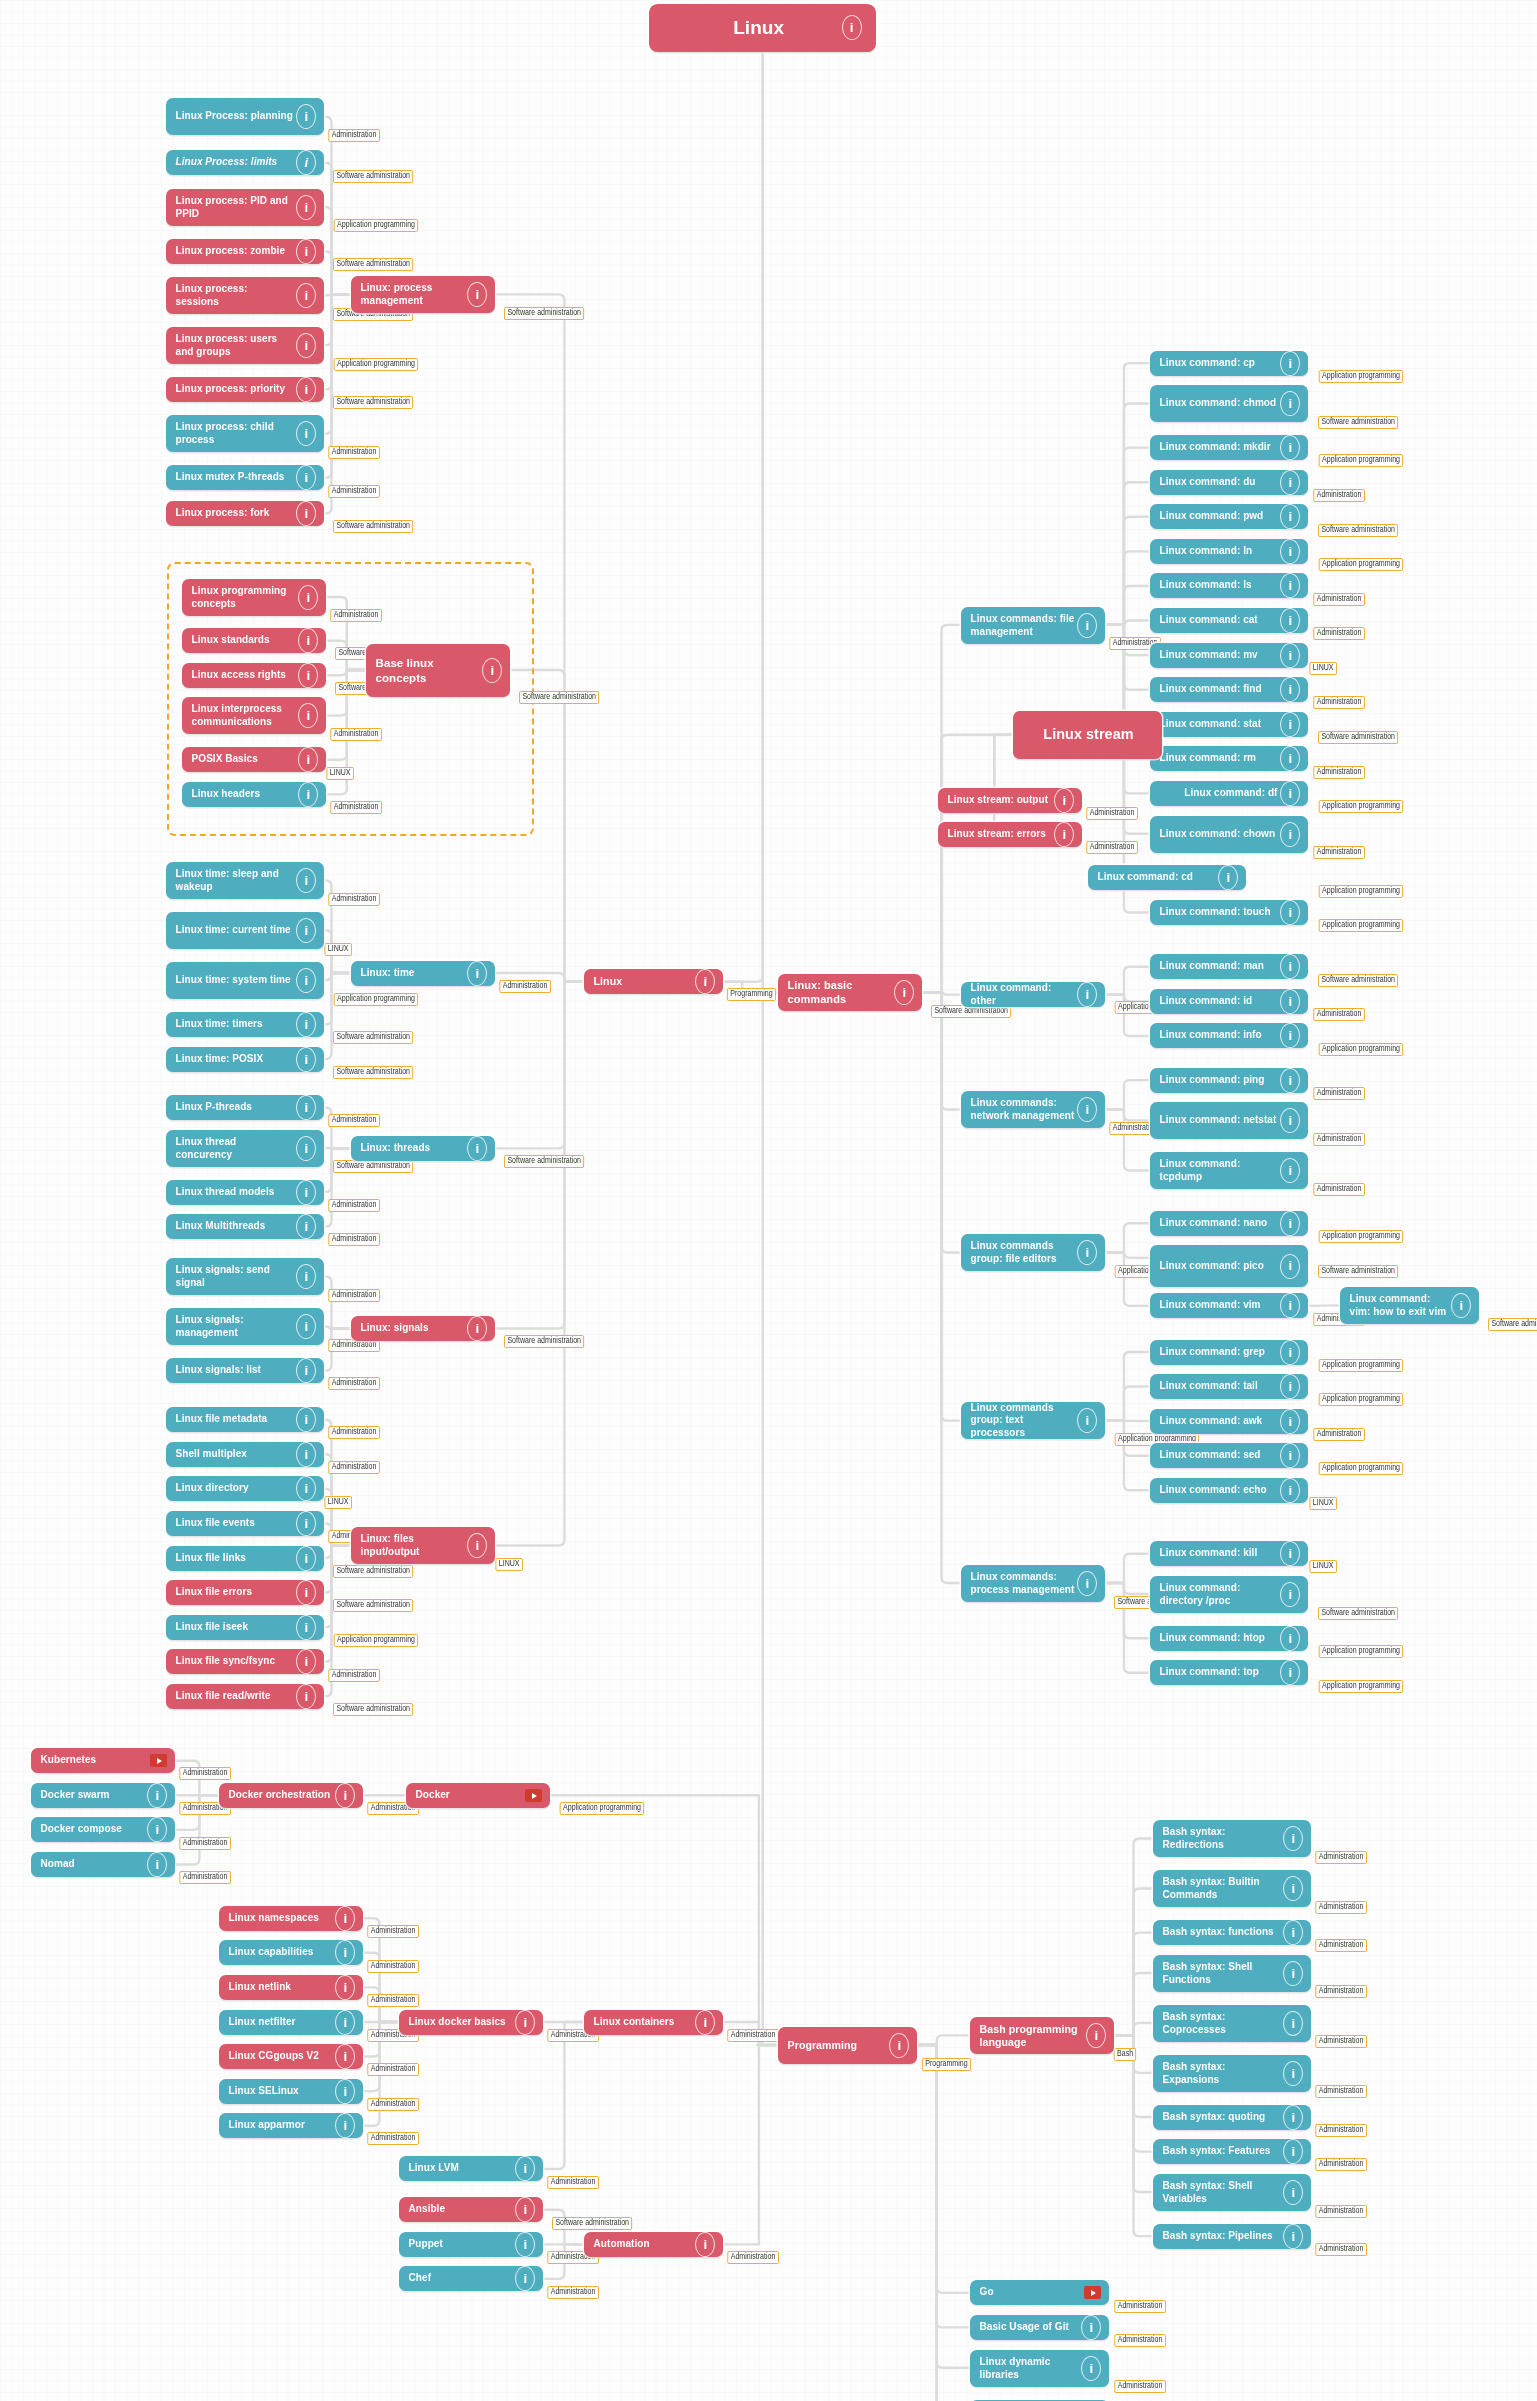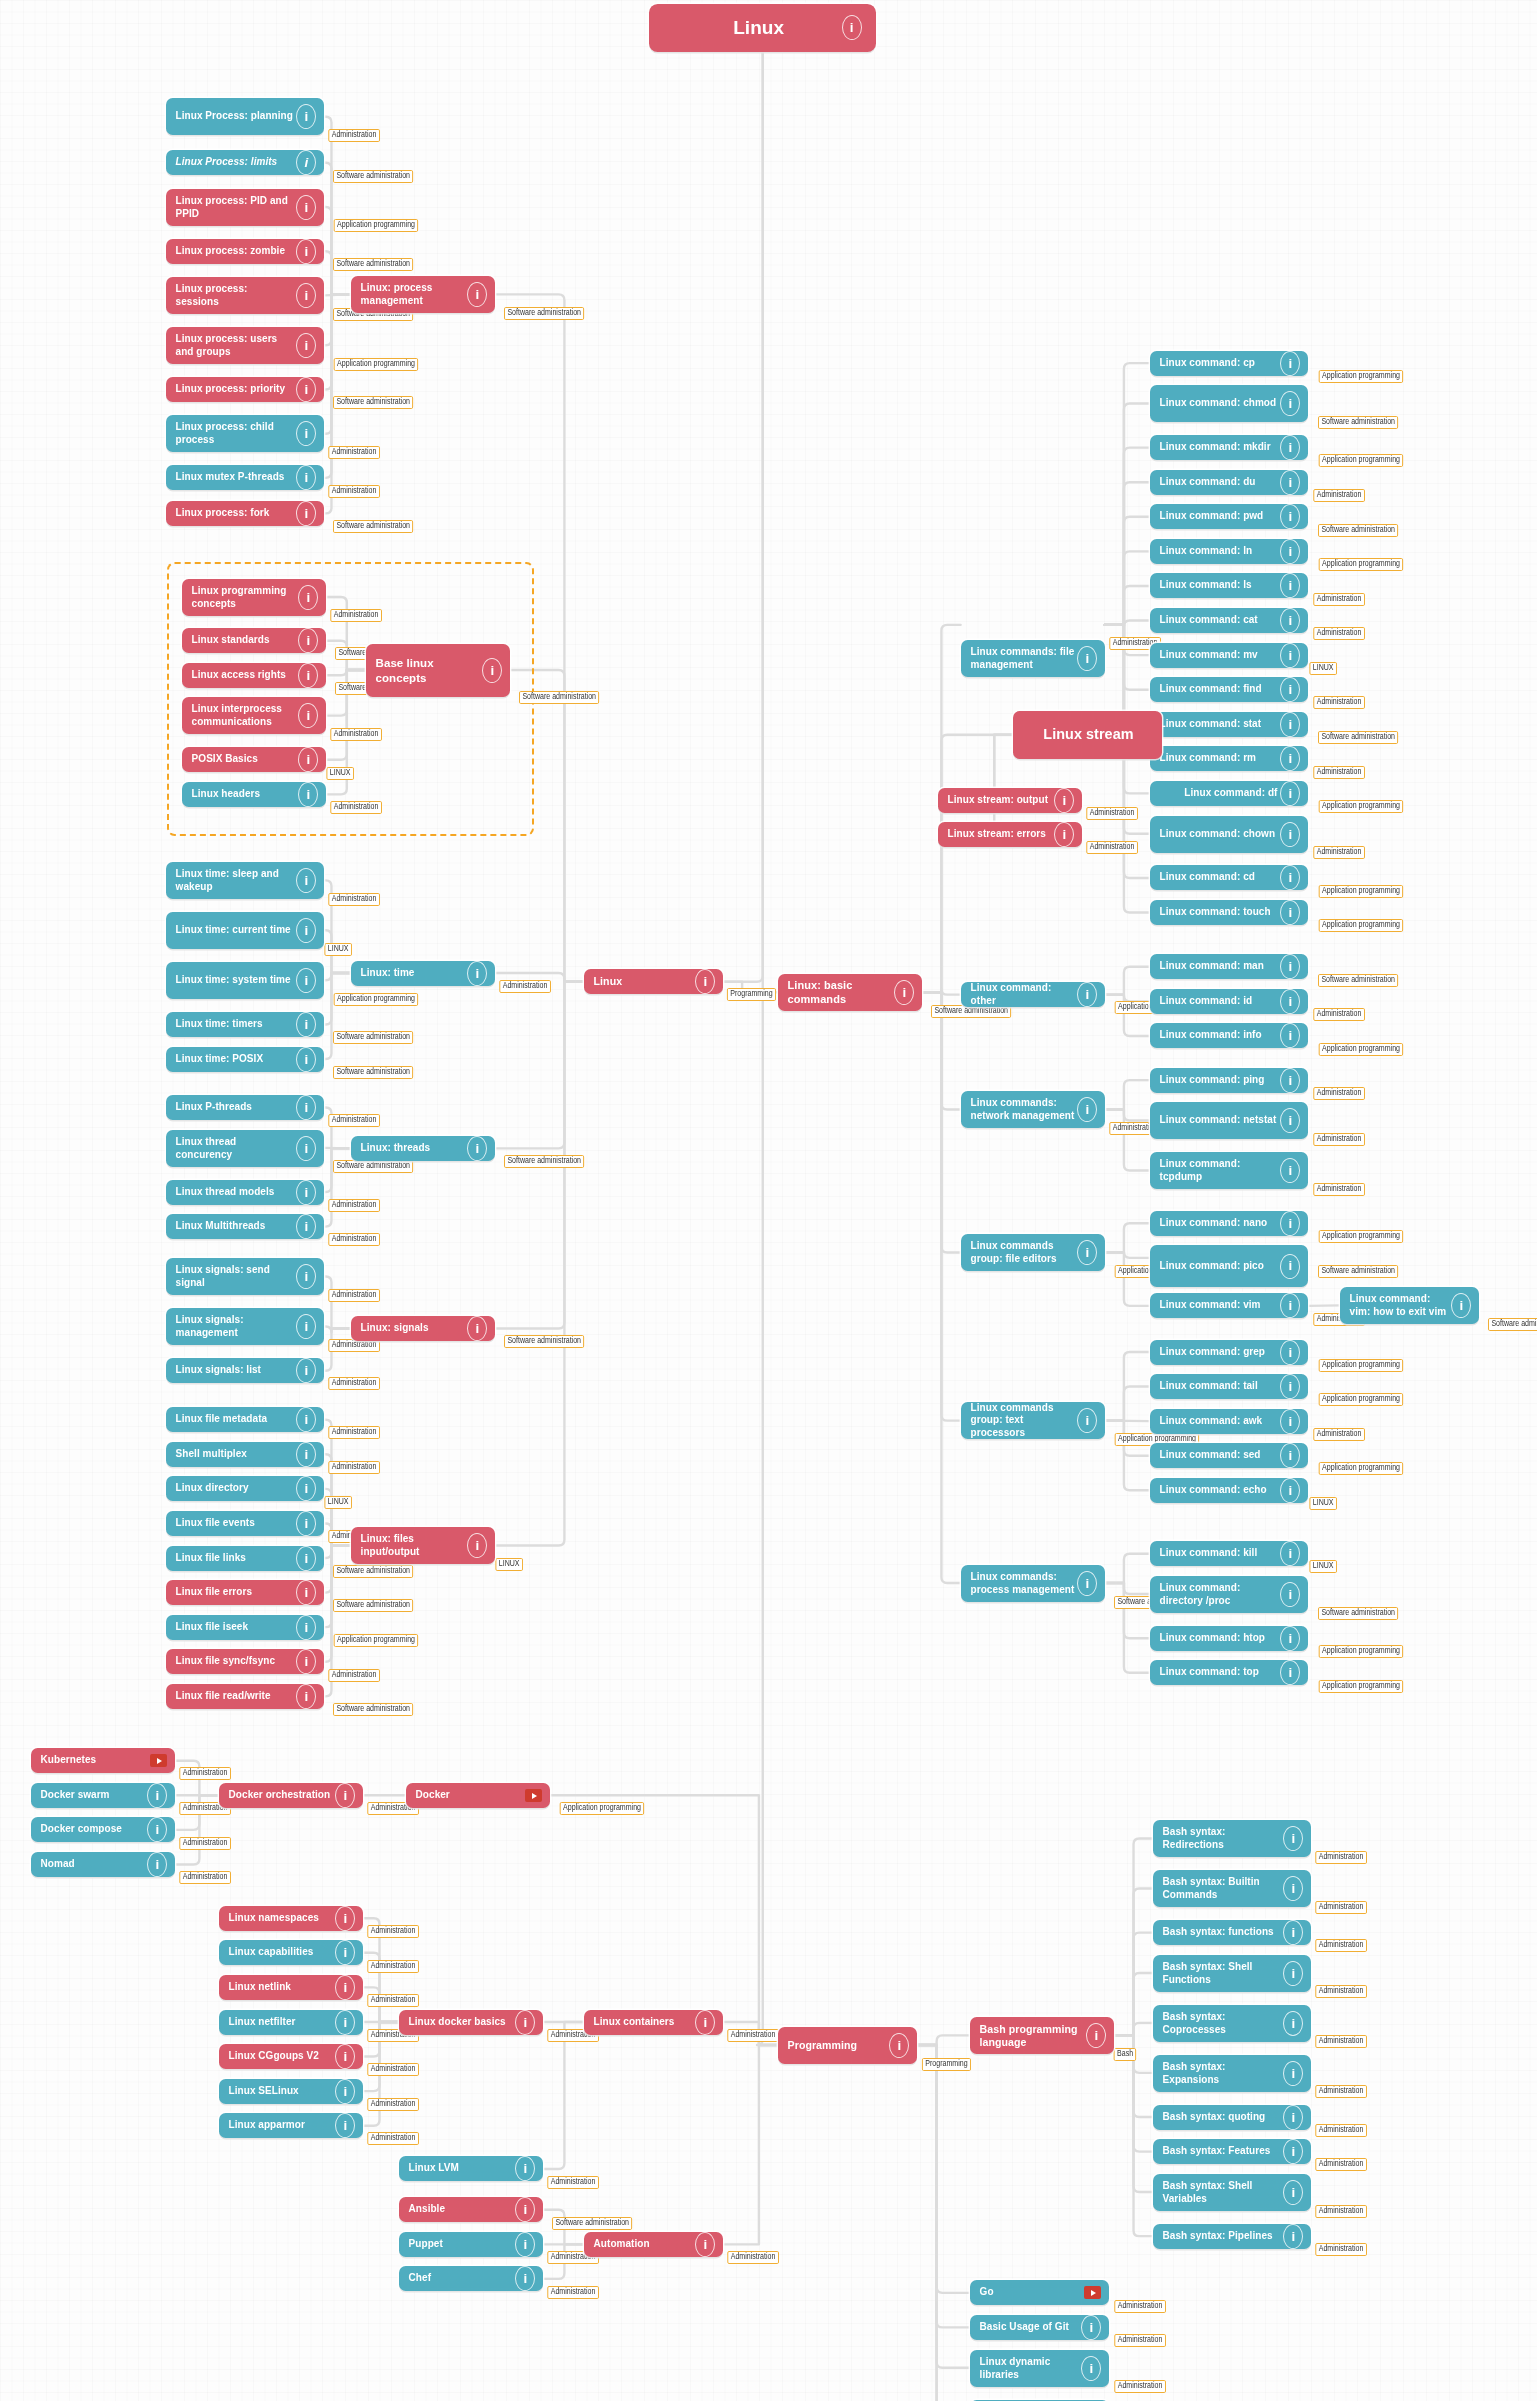--- a/index.html
+++ b/index.html
@@ -450,21 +450,21 @@
     <div class="node red" style="left: 584px; top: 969px; width: 139px; height: 25px; font-size: 10.6px;">
       <span class="ttl">Linux</span>
       <span class="info">i</span>
     </div>
     <span class="tag" style="left: 918px; top: 1005px;">Software administration</span>
     <div class="node red" style="left: 778px; top: 974px; width: 144px; height: 37px; font-size: 11px;">
       <span class="ttl">Linux: basic commands</span>
       <span class="info">i</span>
     </div>
     <span class="tag" style="left: 1101px; top: 637px;">Administration</span>
-    <div class="node blue" style="left: 961px; top: 607px; width: 144px; height: 37px; font-size: 10px; margin-top: 33px;">
+    <div class="node blue" style="left: 961px; top: 607px; width: 144px; height: 37px; font-size: 10px;">
       <span class="ttl">Linux commands: file management</span>
       <span class="info">i</span>
     </div>
     <span class="tag" style="left: 1305px; top: 370px;">Application programming</span>
     <div class="node blue" style="left: 1150px; top: 351px; width: 158px; height: 25px; font-size: 10px;">
       <span class="ttl">Linux command: cp</span>
       <span class="info">i</span>
     </div>
     <span class="tag" style="left: 1305px; top: 416px;">Software administration</span>
     <div class="node blue" style="left: 1150px; top: 385px; width: 158px; height: 37px; font-size: 10px;">
@@ -525,21 +525,21 @@
     <div class="node blue" style="left: 1150px; top: 781px; width: 158px; height: 25px; font-size: 10px; text-align: right;">
       <span class="ttl">Linux command: df</span>
       <span class="info">i</span>
     </div>
     <span class="tag" style="left: 1305px; top: 846px;">Administration</span>
     <div class="node blue" style="left: 1150px; top: 816px; width: 158px; height: 37px; font-size: 10px;">
       <span class="ttl">Linux command: chown</span>
       <span class="info">i</span>
     </div>
     <span class="tag" style="left: 1305px; top: 885px;">Application programming</span>
-    <div class="node blue" style="left: 1150px; top: 865px; width: 158px; height: 25px; font-size: 10px; align-items: center;">
+    <div class="node blue" style="left: 1088px; top: 865px; width: 158px; height: 25px; font-size: 10px; align-items: center;">
       <span class="ttl">Linux command: cd</span>
       <span class="info">i</span>
     </div>
     <span class="tag" style="left: 1305px; top: 919px;">Application programming</span>
     <div class="node blue" style="left: 1150px; top: 900px; width: 158px; height: 25px; font-size: 10px;">
       <span class="ttl">Linux command: touch</span>
       <span class="info">i</span>
     </div>
     <div class="node red big-overlay" style="left: 1013px; top: 711px; width: 149px; height: 48px; font-size: 14.4px; z-index: 3;">
       <span class="ttl">Linux stream</span>

